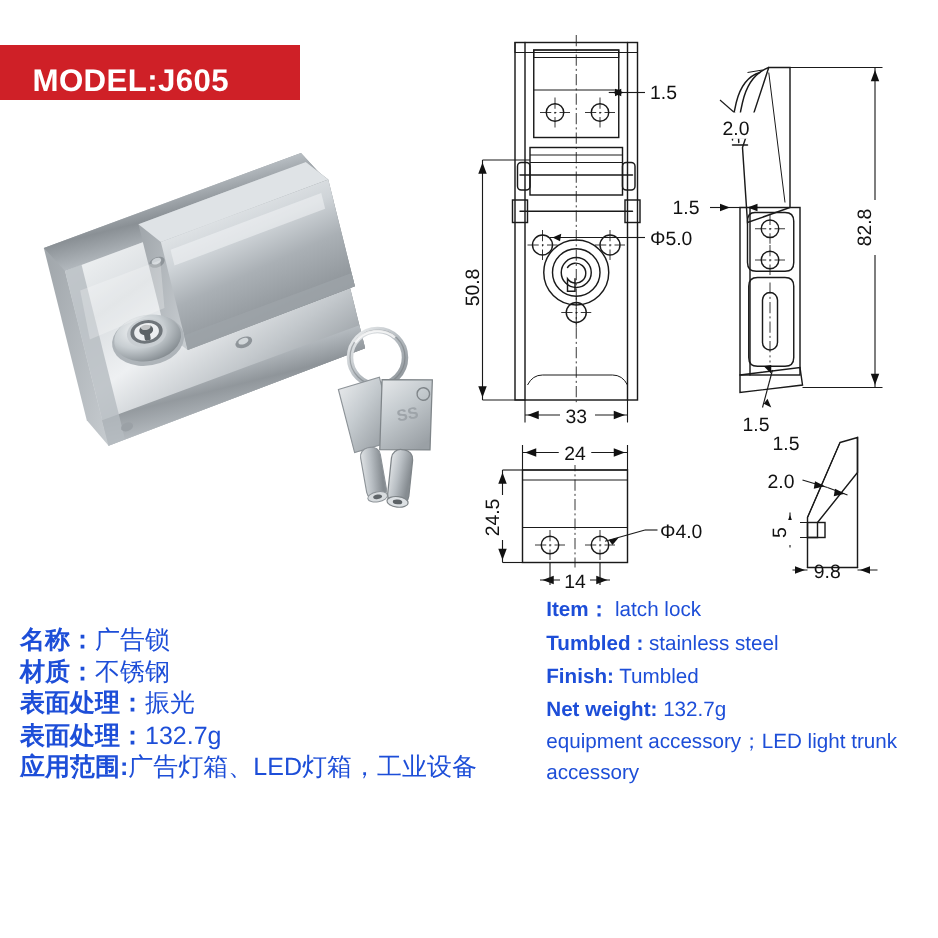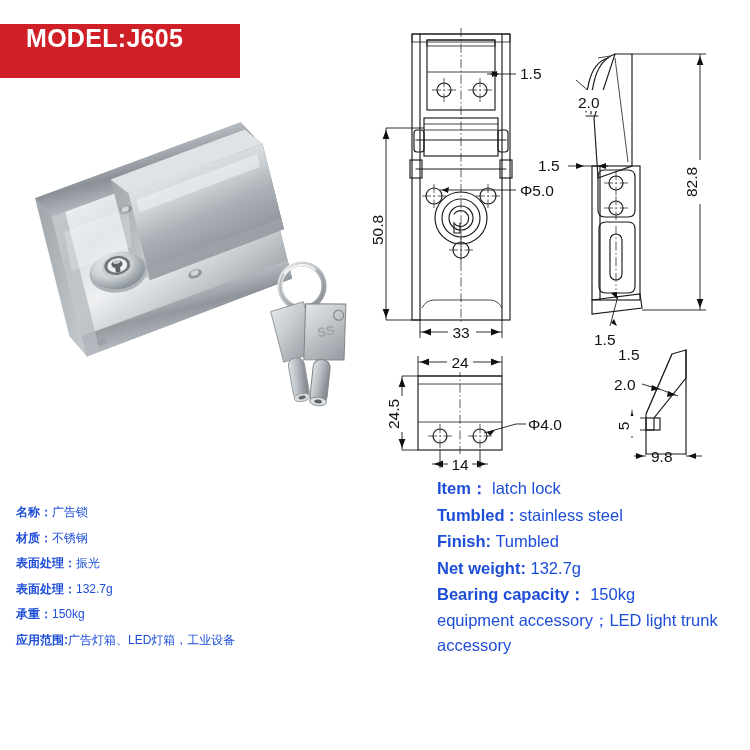--- a/index.html
+++ b/index.html
@@ -4,22 +4,22 @@
 <style>
   html,body{margin:0;padding:0;}
   body{
     width:750px;height:750px;background:#ffffff;position:relative;overflow:hidden;
     font-family:"Liberation Sans","DejaVu Sans",sans-serif;color:#1a1a1a;
   }
   .abs{position:absolute;}
 
   
   #model-banner{
-    left:0;top:24px;width:240px;height:54px;
-    background:#cf2027;display:flex;align-items:flex-start;
+    left:0;top:36px;width:240px;height:44px;
+    background:#cf2027;display:flex;align-items:flex-end;
   }
   #model-banner .txt{
     color:#fff;font-weight:bold;font-size:25px;letter-spacing:.3px;
     padding-left:26px;white-space:nowrap;
   }
 
   
   #product-photo{left:18px;top:110px;width:350px;height:300px;}
 
   
@@ -33,21 +33,21 @@
   .wht{fill:#ffffff;}
 
   
   #spec-cn{left:16px;top:500px;width:420px;}
   #spec-en{left:437px;top:475px;width:306px;}
   .spec-line{
     font-size:17.5px;line-height:25.5px;color:#1d4ed8;white-space:nowrap;
   }
   .spec-line.wrapline{white-space:normal;}
   .spec-line b{font-weight:bold;}
-  #spec-cn .spec-line{font-size:12px;line-height:25.6px;}
+  #spec-cn .spec-line{font-size:20px;line-height:25.6px;}
   #spec-en .spec-line{font-size:16.5px;line-height:26.5px;}
   #spec-en .spec-line.wrapline{line-height:25px;}
 </style>
 </head>
 <body>
 
 <div class="abs" id="model-banner">
   <span class="txt">MODEL:J605</span>
 </div>
 
@@ -445,37 +445,31 @@
   <div class="spec-line">
     <b>材质：</b><span>不锈钢</span>
   </div>
   <div class="spec-line">
     <b>表面处理：</b><span>振光</span>
   </div>
   <div class="spec-line">
     <b>表面处理：</b><span>132.7g</span>
   </div>
   <div class="spec-line">
-    <b>承重：</b><span>150kg</span>
-  </div>
-  <div class="spec-line">
     <b>应用范围:</b><span>广告灯箱、LED灯箱，工业设备</span>
   </div>
 </div>
 
 <div class="abs" id="spec-en">
   <div class="spec-line">
     <b>Item：</b> <span>latch lock</span>
   </div>
   <div class="spec-line">
     <b>Tumbled :</b> <span>stainless steel</span>
   </div>
   <div class="spec-line">
     <b>Finish:</b> <span>Tumbled</span>
   </div>
   <div class="spec-line">
     <b>Net weight:</b> <span>132.7g</span>
-  </div>
-  <div class="spec-line">
-    <b>Bearing capacity：</b> <span>150kg</span>
   </div>
   <div class="spec-line wrapline">equipment accessory；LED light trunk accessory</div>
 </div>
 
 </body></html>

